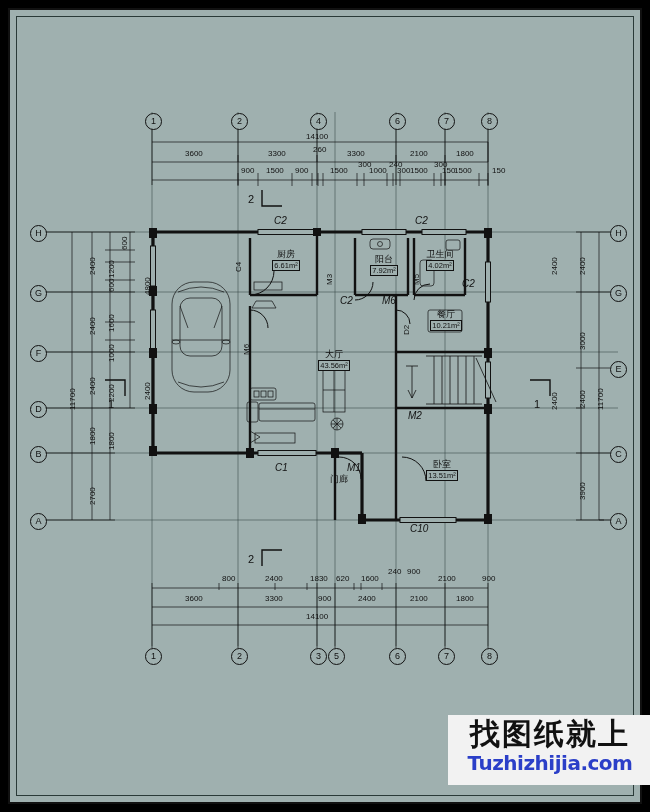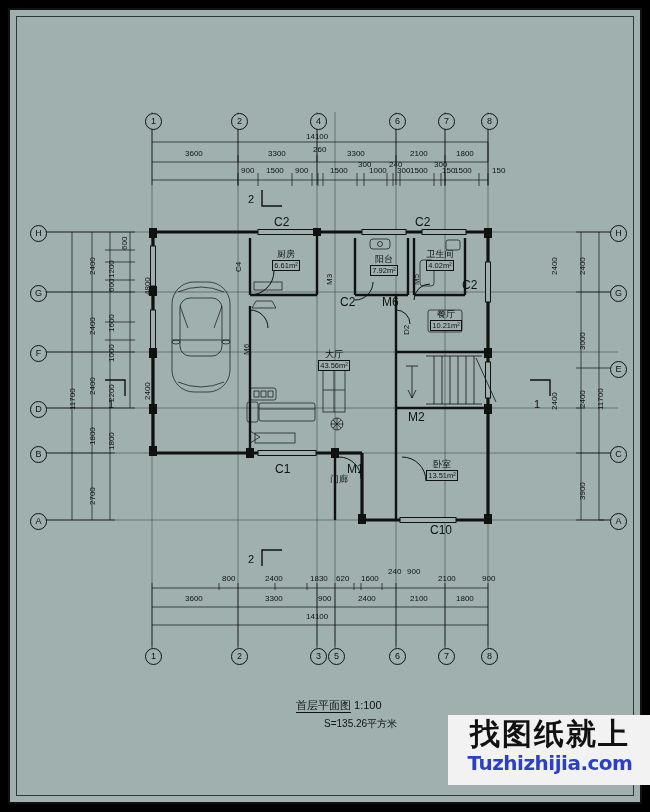--- a/index.html
+++ b/index.html
@@ -10,21 +10,21 @@
   #inner-frame{position:absolute;left:6px;top:6px;right:6px;bottom:6px;border:1px solid #2a3a38;}
   .dwg{position:absolute;left:0;top:0;width:634px;height:796px;}
   .lbl{position:absolute;font-family:"Liberation Sans",sans-serif;color:#111;white-space:nowrap;}
   .dim{font-size:8px;letter-spacing:0px;}
   .dimv{font-size:8px;transform-origin:0 0;transform:rotate(-90deg);}
   .axis-c{position:absolute;width:15px;height:15px;border:1px solid #111;border-radius:50%;
           background:#9fb0af;font-size:9px;text-align:center;line-height:14px;color:#111;}
   .room{position:absolute;text-align:center;font-size:8.5px;line-height:9.5px;color:#111;}
   .room b{display:block;font-weight:normal;font-size:9px;border-bottom:0px;}
   .room span{display:inline-block;border:1px solid #111;padding:0px 1px;font-size:7.5px;background:#9fb0af;}
-  .tag{position:absolute;font-size:12px;color:#111;}
+  .tag{position:absolute;font-size:10px;color:#111;font-style:italic;}
   .tagv{position:absolute;font-size:8px;color:#111;transform-origin:0 0;transform:rotate(-90deg);}
   #title-block{position:absolute;left:286px;top:688px;width:200px;text-align:left;color:#111;}
   #title-main{font-size:11px;}
   #title-main .u{border-bottom:1px solid #111;padding-bottom:1px;}
   #title-sub{font-size:10px;margin-top:4px;margin-left:28px;}
   #watermark{position:absolute;left:438px;top:705px;width:204px;height:70px;background:#f2f2f2;
              text-align:center;box-sizing:border-box;padding-top:2px;}
   #wm-cn{font-size:30px;font-weight:bold;color:#111;letter-spacing:2px;line-height:34px;
          font-family:"DejaVu Sans",sans-serif;}
   #wm-en{font-size:20px;font-weight:bold;color:#2b3fc8;line-height:24px;
@@ -439,34 +439,27 @@
     <div class="tag" style="left:337px;top:452px">M1</div>
     <div class="tag" style="left:398px;top:400px">M2</div>
     <div class="tagv" style="left:392px;top:325px">D2</div>
 
     <div class="tag" style="left:264px;top:205px">C2</div>
     <div class="tag" style="left:405px;top:205px">C2</div>
     <div class="tag" style="left:330px;top:285px">C2</div>
     <div class="tagv" style="left:224px;top:262px">C4</div>
     <div class="tag" style="left:452px;top:268px">C2</div>
     <div class="tag" style="left:265px;top:452px">C1</div>
-    <div class="tag" style="left:420px;top:513px">C10</div>
+    <div class="tag" style="left:400px;top:513px">C10</div>
 
     <div class="lbl" style="left:238px;top:183px;font-size:11px">2</div>
     <div class="lbl" style="left:238px;top:543px;font-size:11px">2</div>
     <div class="lbl" style="left:98px;top:388px;font-size:11px">1</div>
     <div class="lbl" style="left:524px;top:388px;font-size:11px">1</div>
 
-    <div id="title-block">
-      <div id="title-main">
-        <span class="u">首层平面图</span>
-        <span>1:100</span>
-      </div>
-      <div id="title-sub">S=135.26平方米</div>
-    </div>
 
     <div id="watermark">
       <div id="wm-cn">找图纸就上</div>
       <div id="wm-en">Tuzhizhijia.com</div>
     </div>
 
   </div>
 </div>
 
 </body></html>

